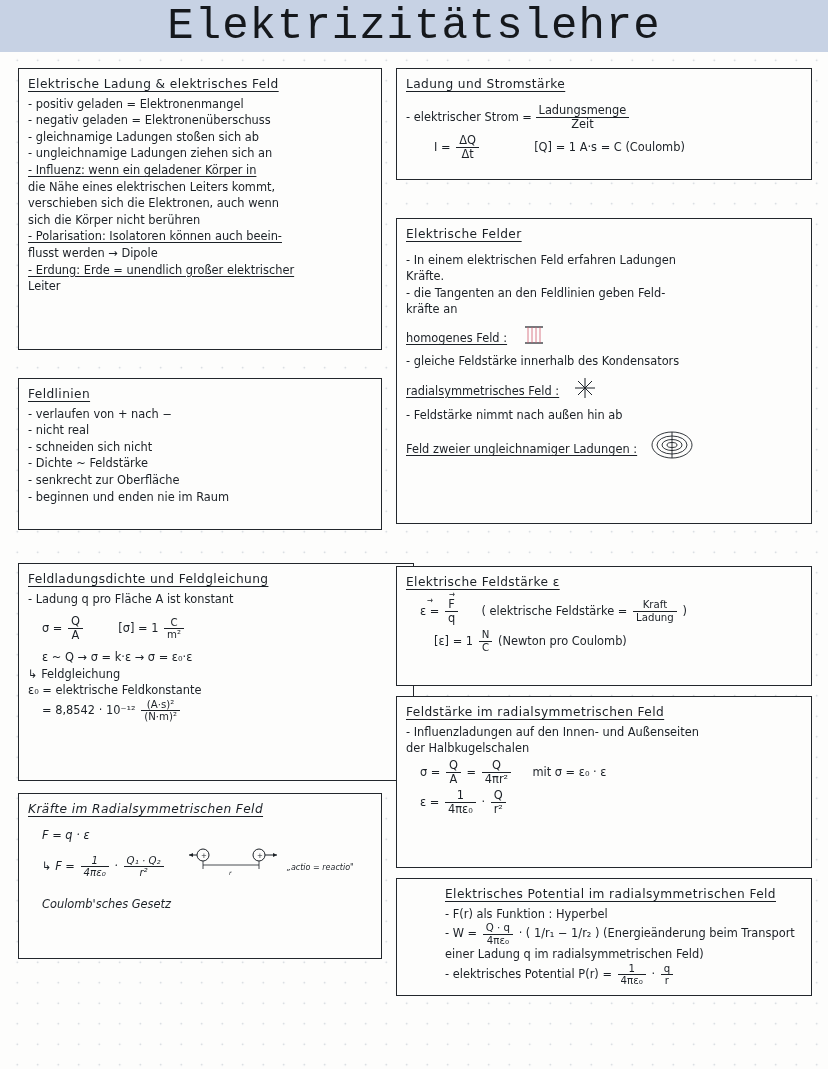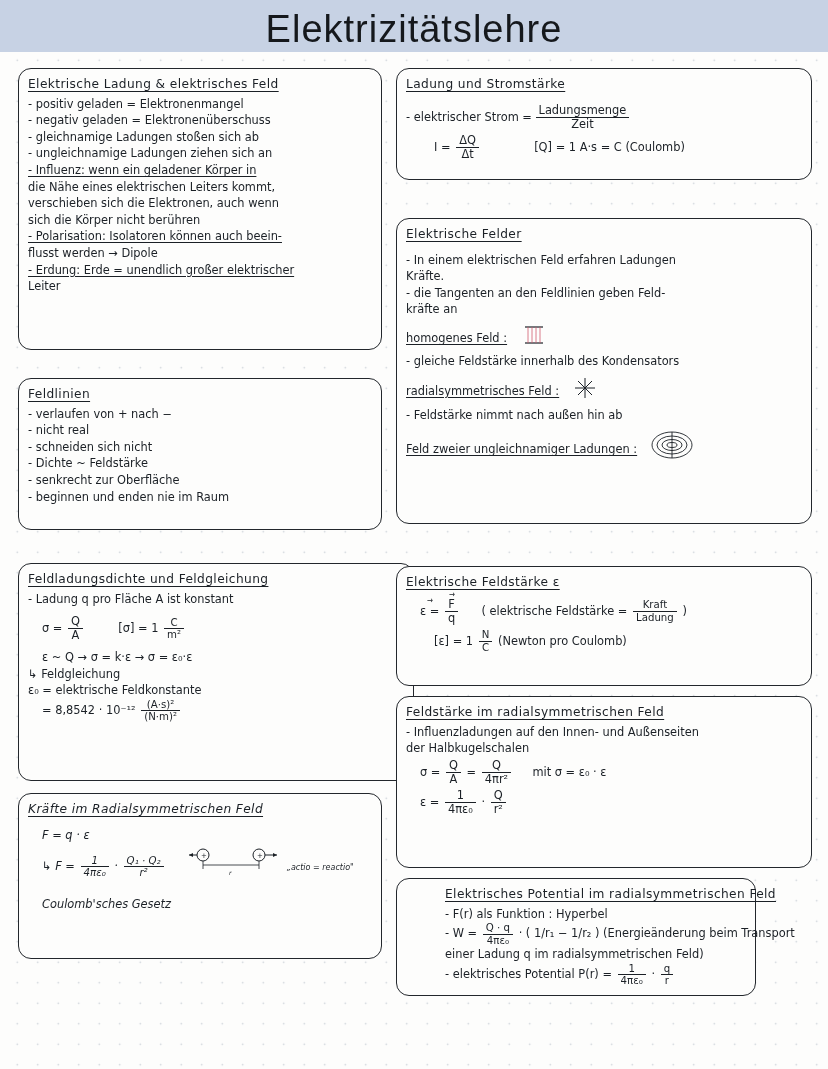--- a/index.html
+++ b/index.html
@@ -35,34 +35,33 @@
     width: 828px;
     height: 52px;
     background: #c7d2e4;
   }
   #title-text {
     position: absolute;
     left: 0;
     top: 1px;
     width: 828px;
     text-align: center;
-    font-size: 38px;
+    font-size: 44px;
     letter-spacing: 1px;
     color: #15181c;
-    font-family: Liberation Sans, sans-serif;
+    font-family: Liberation Mono, monospace;
     font-weight: 400;
-    margin-top: 7px;
   }
 
   
   .card {
     position: absolute;
     background: #fdfdfc;
     border: 1.6px solid #23272c;
-    border-radius: 13px;
+    border-radius: 0;
     box-sizing: border-box;
     padding: 7px 9px 8px 9px;
     color: #1b2026;
     font-size: 11.4px;
     line-height: 16.6px;
     font-family: "DejaVu Sans", sans-serif;
   }
   .card .hd {
     text-decoration: underline;
     text-underline-offset: 2.5px;
@@ -121,21 +120,21 @@
   
   #card-ladung-feld { left: 18px;  top: 68px;  width: 364px; height: 282px; }
   #card-feldlinien  { left: 18px;  top: 378px; width: 364px; height: 152px; }
   #card-feldladung  { left: 18px;  top: 563px; width: 396px; height: 218px; }
   #card-kraefte     { left: 18px;  top: 793px; width: 364px; height: 166px; font-style: italic; }
 
   #card-strom       { left: 396px; top: 68px;  width: 416px; height: 112px; }
   #card-felder      { left: 396px; top: 218px; width: 416px; height: 306px; }
   #card-feldstaerke { left: 396px; top: 566px; width: 416px; height: 120px; }
   #card-radial      { left: 396px; top: 696px; width: 416px; height: 172px; }
-  #card-potential   { left: 396px; top: 878px; width: 360px; height: 118px; padding-left: 48px; }
+  #card-potential   { left: 396px; top: 878px; width: 416px; height: 118px; padding-left: 48px; }
 </style>
 </head>
 <body>
 
 <div id="page">
 
   <div id="title-banner">
     <div id="title-text">Elektrizitätslehre</div>
   </div>
 

